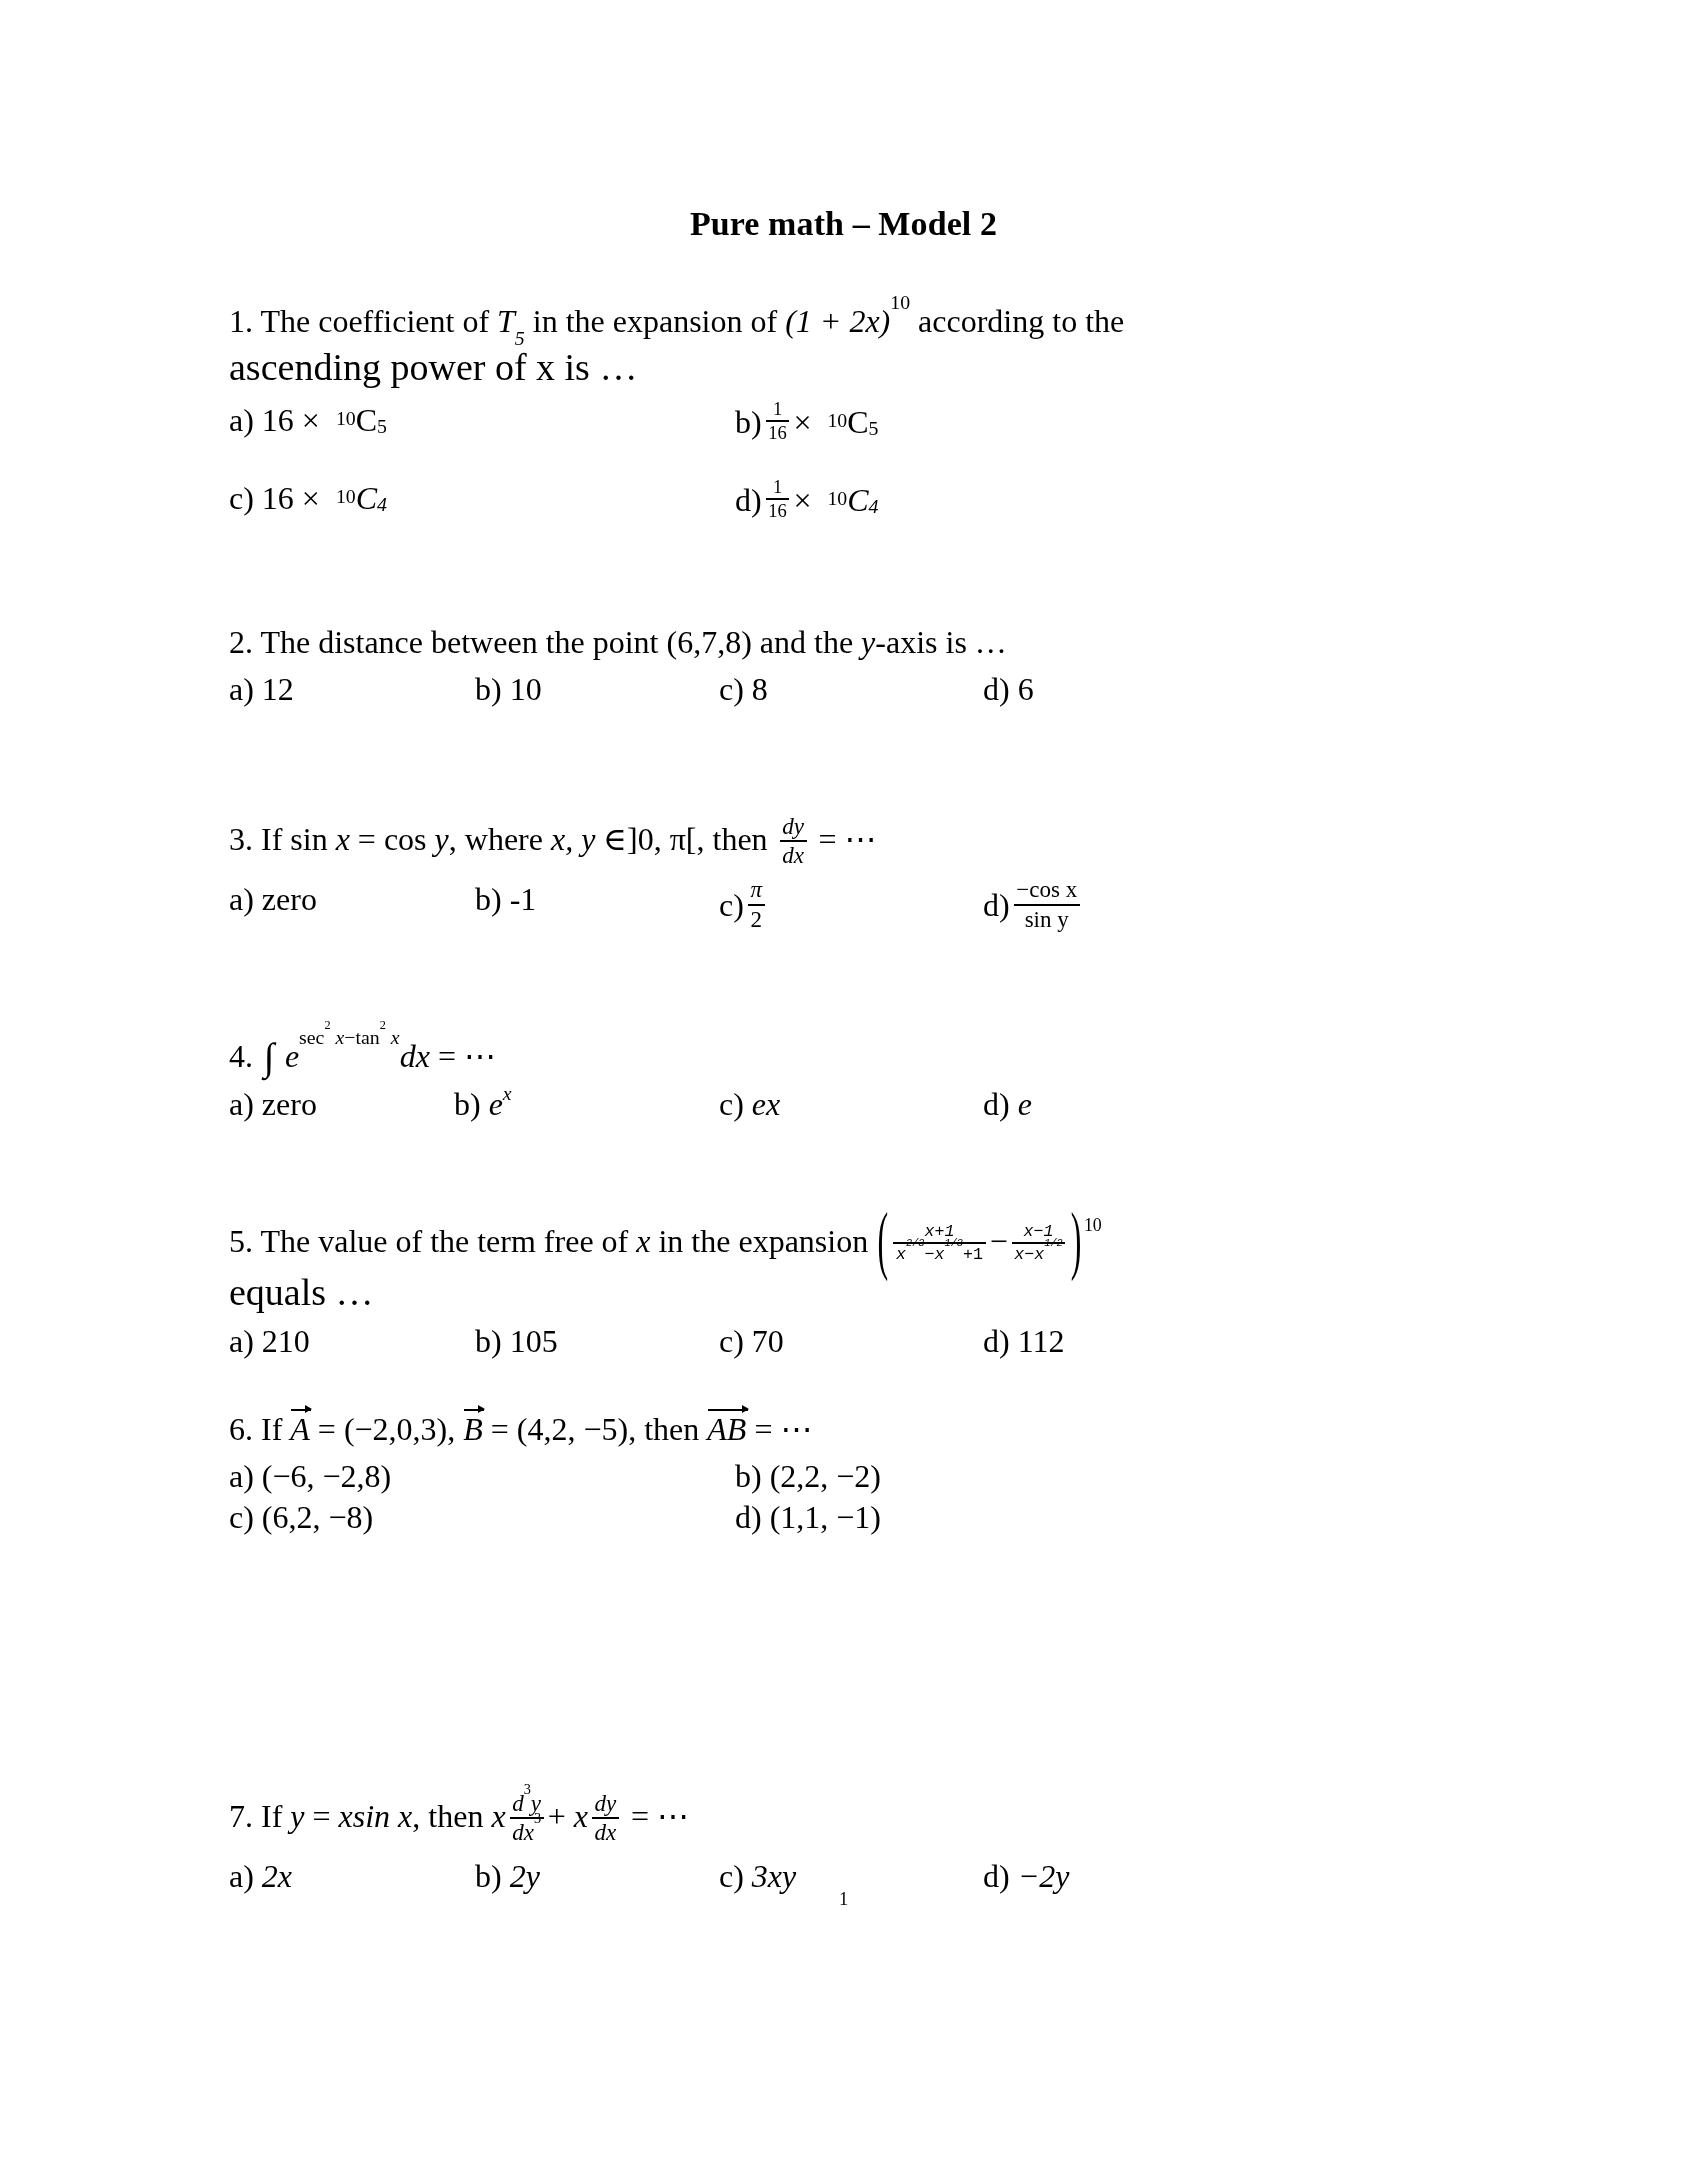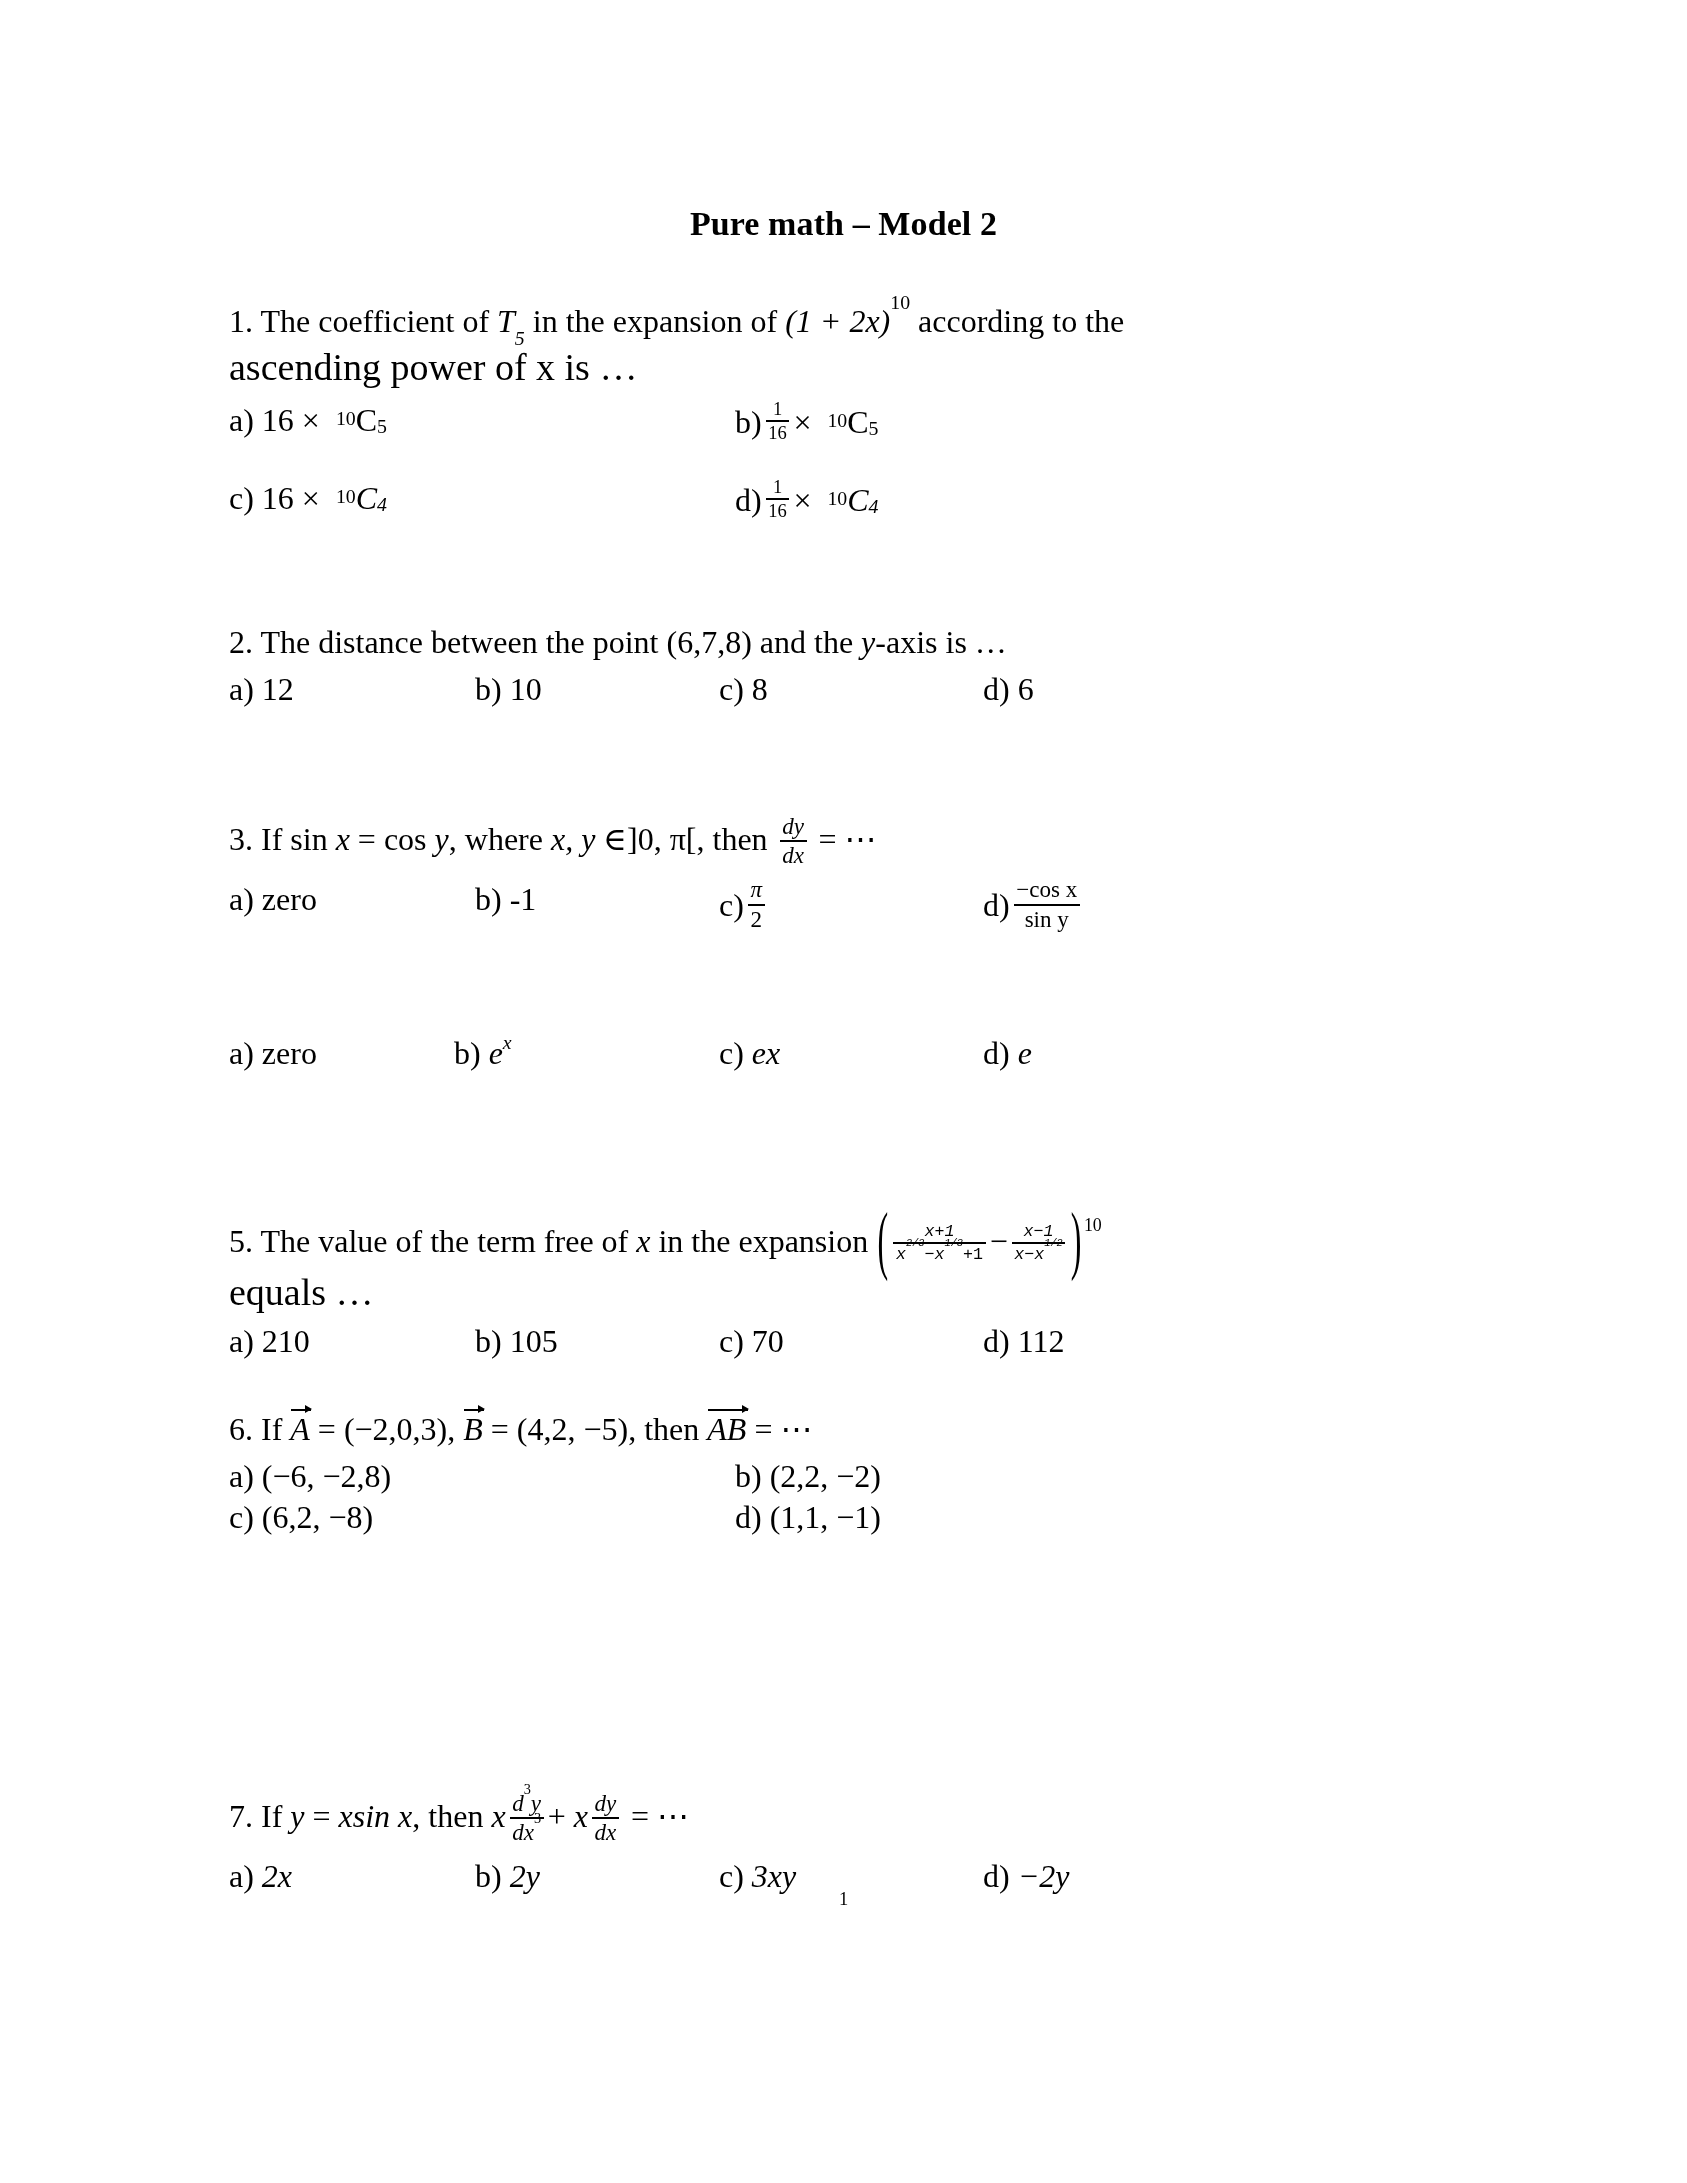--- a/index.html
+++ b/index.html
@@ -286,20 +286,24 @@
         <span class="frac md">
           <span class="num">−cos x</span>
           <span class="bar"></span>
           <span class="den">sin y</span>
         </span>
       </div>
     </div>
   </div>
 
   <div class="qblock" style="top: 1029px;">
+    <div class="qtext">
+      <span>4.</span>
+      <span class="intsym">∫</span>&nbsp;<span class="it">e</span><sup class="sp"><span class="rm">sec</span><sup class="sp">2</sup><span class="it"> x</span><span class="rm">−tan</span><sup class="sp">2</sup><span class="it"> x</span></sup><span class="it">dx</span><span> = ⋯</span>
+    </div>
     <div class="opts" style="margin-top: 4px;">
       <div class="opt c1">
         <span>a)</span>&nbsp;<span>zero</span>
       </div>
       <div class="opt" style="left: 225px;">
         <span>b)</span>&nbsp;<span class="it">e</span><sup class="sp it">x</sup>
       </div>
       <div class="opt c3">
         <span>c)</span>&nbsp;<span class="it">ex</span>
       </div>

